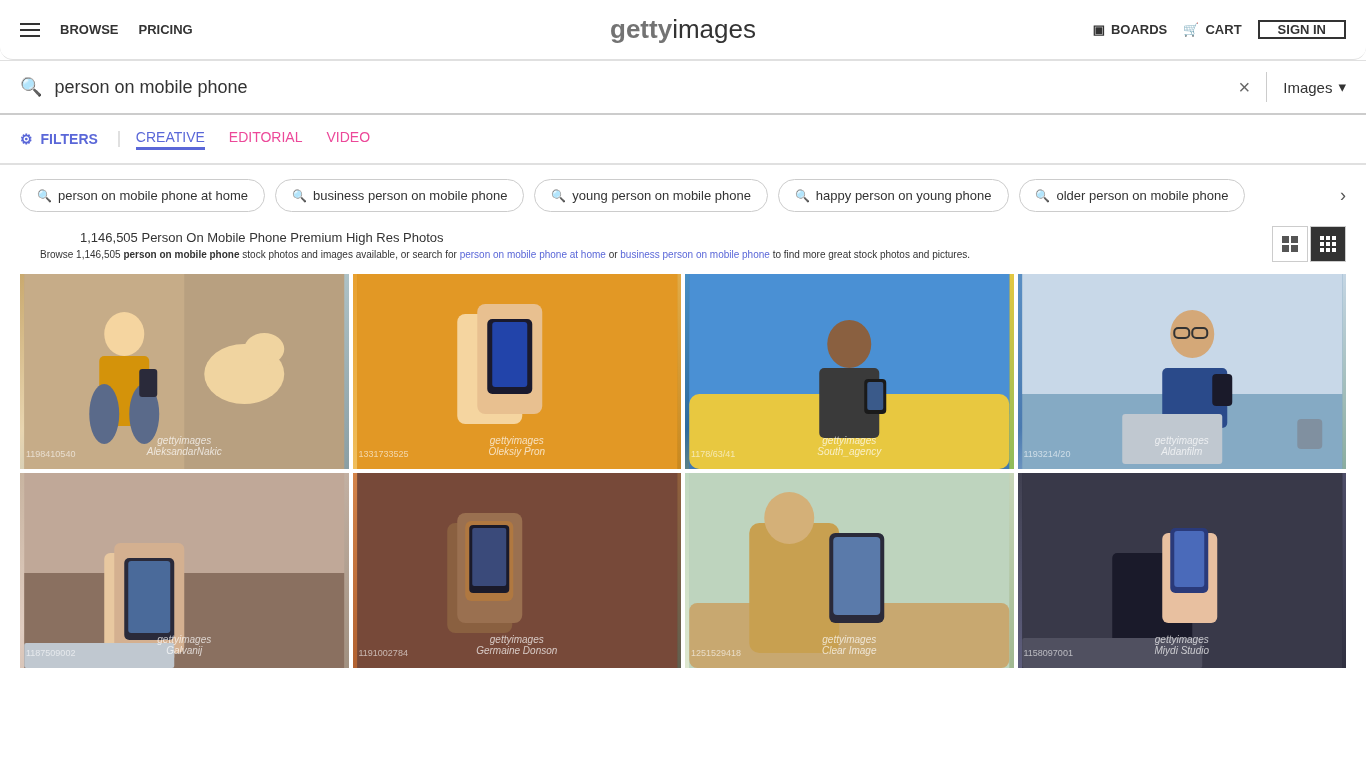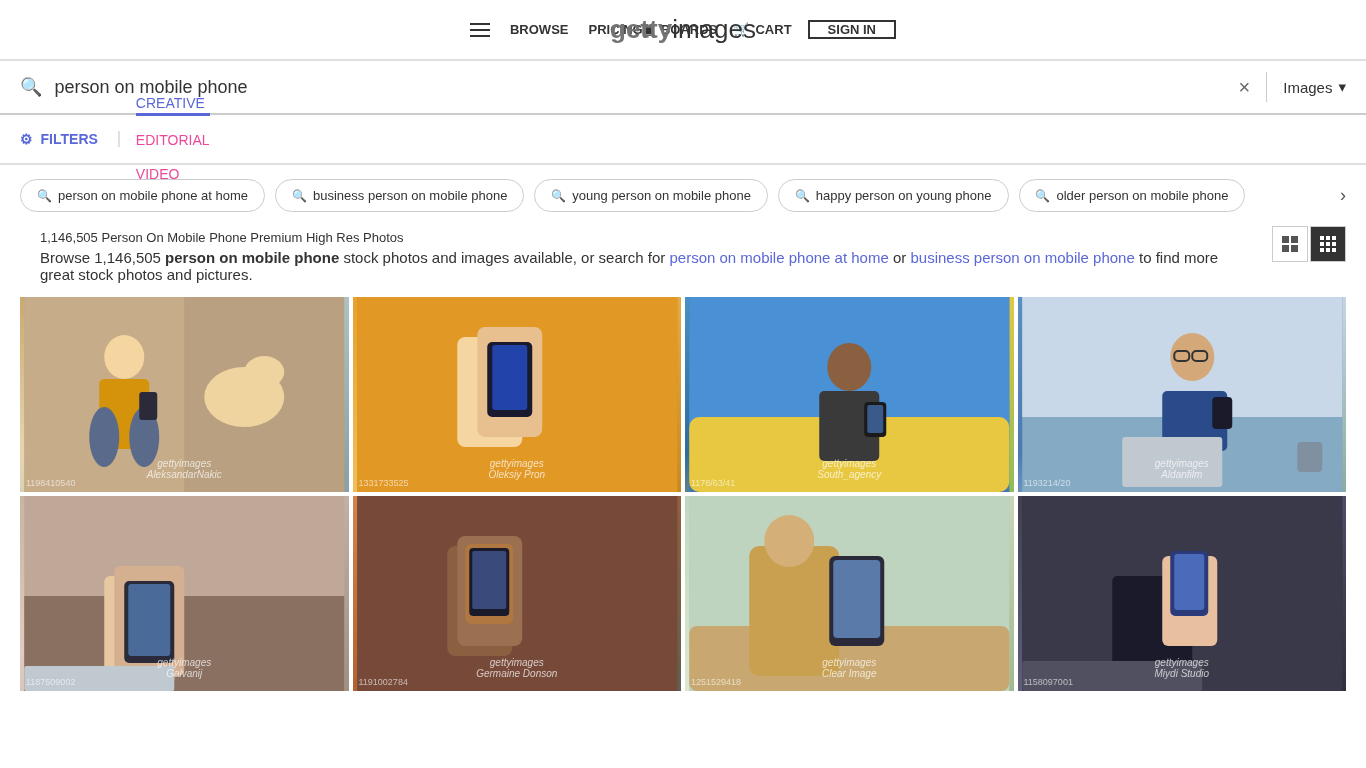--- a/index.html
+++ b/index.html
@@ -2,24 +2,25 @@
 <html><head>
   <meta charset="utf-8">
   <style>
     * { margin: 0; padding: 0; box-sizing: border-box; }
     body { font-family: Arial, Helvetica, sans-serif; background: #fff; color: #333; font-size: 14px; }
 
     
     .header {
       display: flex;
       align-items: center;
-      justify-content: center;
+      justify-content: space-between;
       padding: 0 20px;
       height: 60px;
       border-bottom: 1px solid #e0e0e0;
+      border-radius: 13px;
     }
     .header-left { display: flex; align-items: center; gap: 20px; }
     .hamburger { display: flex; flex-direction: column; gap: 4px; cursor: pointer; }
     .hamburger span { display: block; width: 20px; height: 2px; background: #333; }
     .nav-links { display: flex; gap: 20px; }
     .nav-link { font-size: 13px; font-weight: bold; text-decoration: none; color: #333; cursor: pointer; }
     .logo { position: absolute; left: 50%; transform: translateX(-50%); font-size: 26px; }
     .logo span:first-child { font-weight: 900; color: #737373; }
     .logo span:last-child { font-weight: 300; color: #333; }
     .header-right { display: flex; align-items: center; gap: 16px; }
@@ -76,21 +77,21 @@
       align-items: center;
       gap: 8px;
       padding: 0 20px 0 0;
       margin-right: 16px;
       border-right: 2px solid #e0e0e0;
       cursor: pointer;
       font-weight: bold;
       font-size: 14px;
       color: #5a67d8;
     }
-    .filter-tabs { display: flex; gap: 16px; flex-direction: column; }
+    .filter-tabs { display: flex; gap: 24px; }
     .filter-tab {
       font-size: 14px;
       cursor: pointer;
       color: #ec4899;
       font-weight: 500;
       padding-bottom: 2px;
     }
     .filter-tab.active {
       color: #5a67d8;
       border-bottom: 3px solid #5a67d8;
@@ -118,22 +119,22 @@
       color: #333;
       background: #fff;
     }
     .suggestion-search-icon { color: #aaa; font-size: 12px; }
     .suggestions-next { margin-left: auto; font-size: 18px; cursor: pointer; color: #555; }
 
     
     .results-meta {
       padding: 4px 20px 6px 20px;
     }
-    .results-count { font-size: 13px; color: #333; margin-bottom: 4px; }
-    .results-desc { font-size: 15px; color: #333; }
+    .results-count { font-size: 13px; color: #333; margin-bottom: 4px; margin-left: 40px; }
+    .results-desc { font-size: 10px; color: #333; }
     .results-desc a { color: #5a67d8; text-decoration: none; }
     .results-desc strong { font-weight: bold; }
 
     
     .results-header {
       display: flex;
       justify-content: space-between;
       align-items: flex-start;
       padding: 0 20px 8px 20px;
     }
@@ -181,21 +182,21 @@
       left: 50%;
       transform: translateX(-50%);
       color: rgba(255,255,255,0.7);
       font-size: 10px;
       text-align: center;
       white-space: nowrap;
       font-style: italic;
     }
     .image-id {
       position: absolute;
-      bottom: 4px;
+      bottom: 10px;
       left: 6px;
       color: rgba(255,255,255,0.6);
       font-size: 9px;
     }
 
     
     .photo-1 { background: linear-gradient(135deg, #c9a96e 0%, #e8d5b0 30%, #b0c4c8 60%, #8a9ea3 100%); }
     .photo-2 { background: linear-gradient(135deg, #e8a030 0%, #f0c060 40%, #c88820 100%); }
     .photo-3 { background: linear-gradient(135deg, #4a90c4 0%, #2e6b9e 30%, #e8c840 60%, #8fbc5a 100%); }
     .photo-4 { background: linear-gradient(135deg, #5a8fc4 0%, #4a7ab0 30%, #c8d8e8 60%, #8aac9e 100%); }

